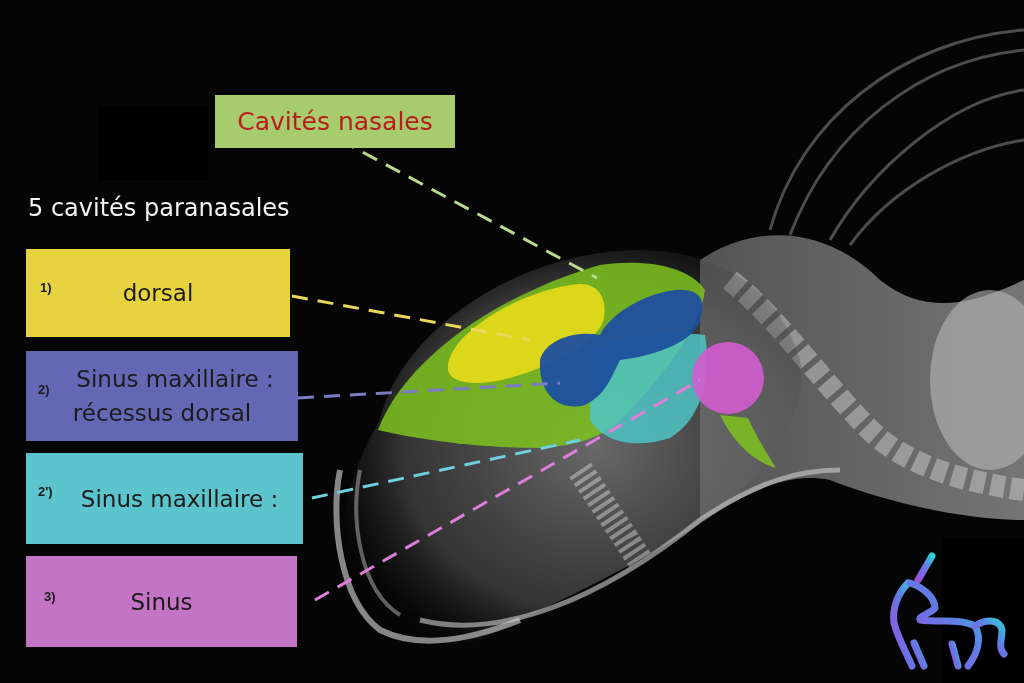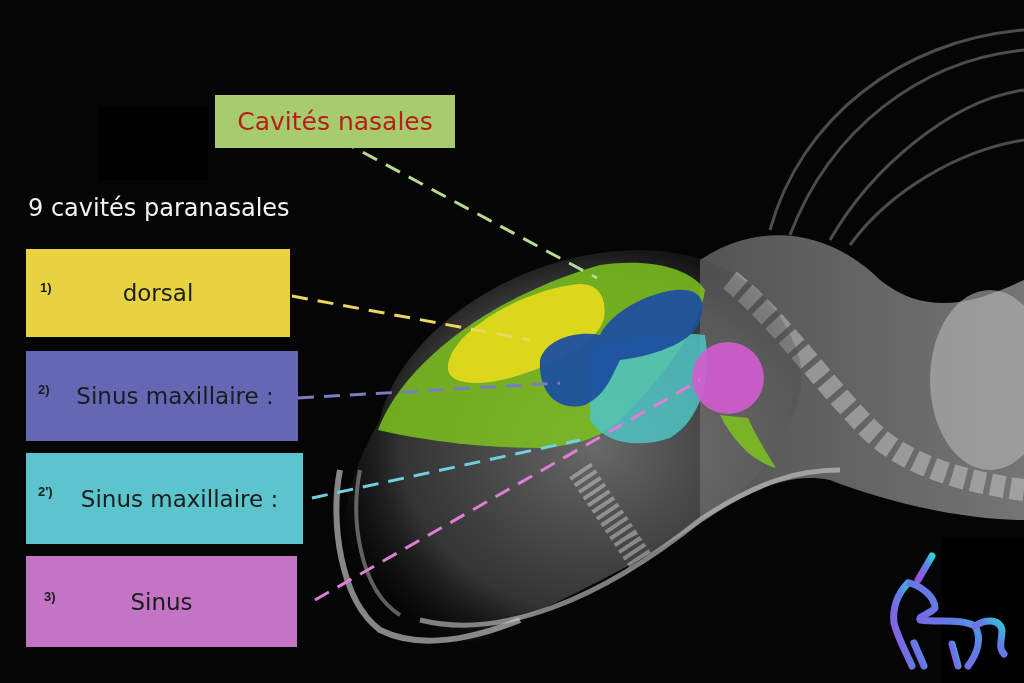--- a/index.html
+++ b/index.html
@@ -97,30 +97,31 @@
       <line x1="315" y1="600" x2="700" y2="380" stroke="#df7ed8"></line>
     </g>
   </svg>
 
   <div class="black-rect"></div>
 
   <div class="title-nasal">
     <span>Cavités nasales</span>
   </div>
 
-  <div class="heading">9 cavités paranasales</div>
+  <div class="heading">5 cavités paranasales</div>
 
   <div class="label-box" style="left:26px; top:249px; width:264px; height:88px; background:#e6d33f;">
     <span class="num" style="left:14px; top:22px;">1)</span>
     <span>dorsal</span>
   </div>
 
   <div class="label-box" style="left:26px; top:351px; width:272px; height:90px; background:#6468b4;">
     <span class="num" style="left:12px; top:22px;">2)</span>
     <span style="padding-left:26px;">Sinus maxillaire :</span>
+    <span>récessus dorsal</span>
   </div>
 
   <div class="label-box" style="left:26px; top:453px; width:277px; height:91px; background:#5cc4cc;">
     <span class="num" style="left:12px; top:22px;">2')</span>
     <span style="padding-left:30px;">Sinus maxillaire :</span>
   </div>
 
   <div class="label-box" style="left:26px; top:556px; width:271px; height:91px; background:#c374c4;">
     <span class="num" style="left:18px; top:24px;">3)</span>
     <span>Sinus</span>

